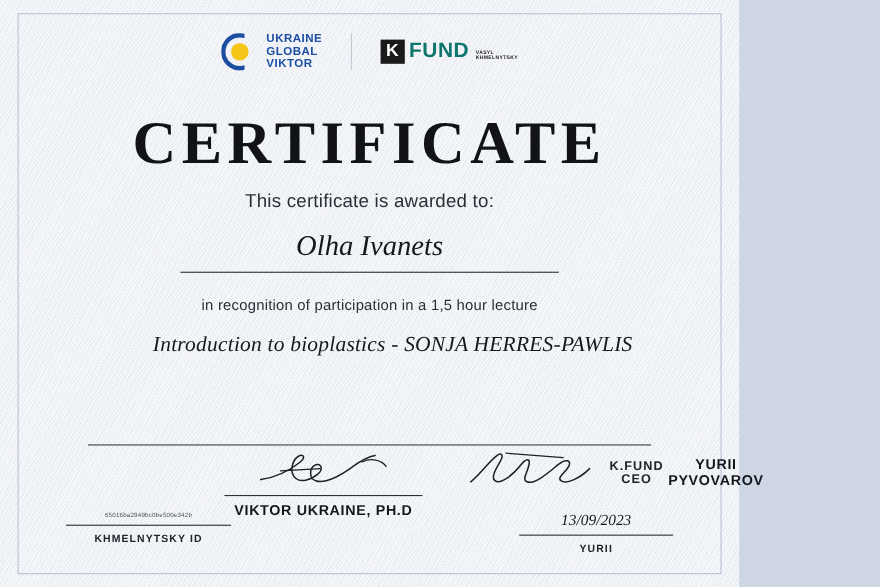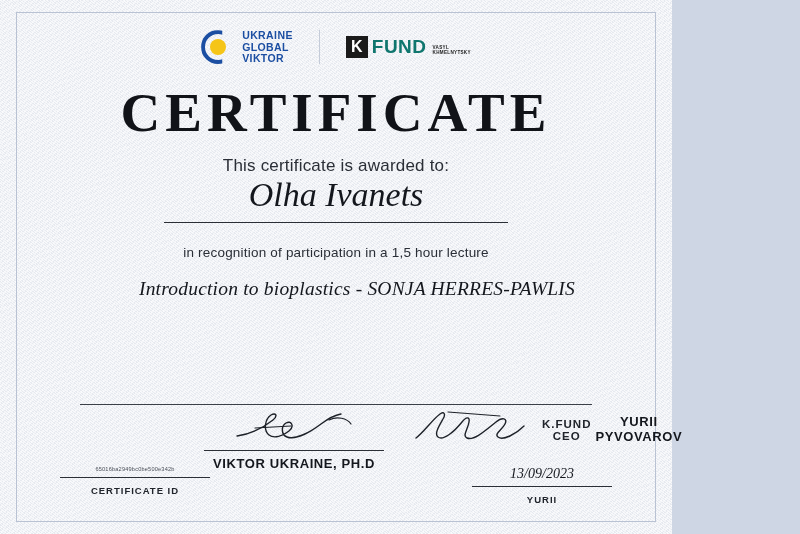--- a/index.html
+++ b/index.html
@@ -116,21 +116,21 @@
     letter-spacing: 0.3px;
     line-height: 5.6px;
     color: #1a1a1a;
     font-weight: bold;
     margin-left: 2px;
     margin-top: 6px;
   }
 
   
   .cert-title {
-    margin-top: 20px;
+    margin-top: 37px;
     font-family: "Liberation Serif", serif;
     font-size: 55px;
     letter-spacing: 5px;
     color: #111318;
     font-weight: bold;
     line-height: 1;
   }
   .cert-sub {
     margin-top: 9px;
     font-size: 13.5px;
@@ -138,23 +138,24 @@
     letter-spacing: 1.6px;
     color: #1a1d24;
   }
   .awarded-to {
     margin-top: 16px;
     font-size: 17px;
     color: #2a2e36;
     letter-spacing: 0.2px;
   }
   .recipient {
+    margin-top: 16px;
     font-family: "Liberation Serif", serif;
     font-style: italic;
-    font-size: 34px;
+    font-size: 26px;
     color: #14171d;
   }
   .name-rule {
     margin-top: 8px;
     width: 344px;
     height: 1px;
     background: #2b2f36;
   }
   .recognition {
     margin-top: 22px;
@@ -187,21 +188,21 @@
     right: 0;
     top: 404px;
     height: 130px;
   }
   .sig-block {
     position: absolute;
     text-align: center;
     width: 180px;
   }
   .sig-block.ugf { left: 204px; }
-  .sig-block.kfund { left: 404px; }
+  .sig-block.kfund { left: 416px; }
   .sig-img {
     height: 44px;
     display: flex;
     align-items: flex-end;
     justify-content: center;
   }
   .sig-rule {
     width: 180px;
     height: 1px;
     background: #2b2f36;
@@ -317,21 +318,21 @@
     <div class="lecture">Introduction to bioplastics - SONJA HERRES-PAWLIS</div>
   </div>
 
   <div class="hr-wide"></div>
 
   <div class="sig-area">
 
     <div class="cert-id-block">
       <div class="cert-id-value">65016ba2949bc0be500e342b</div>
       <div class="cert-id-rule"></div>
-      <div class="cert-id-label">CERTIFICATE ID</div>
+      <div class="cert-id-label">KHMELNYTSKY ID</div>
     </div>
 
     <div class="sig-block ugf">
       <div class="sig-img">
         <svg width="130" height="42" viewBox="0 0 130 42" aria-hidden="true">
           <path d="M8 30 C22 28, 34 22, 44 14 C49 10, 47 6, 42 9 C36 13, 34 24, 40 29 C45 33, 54 30, 60 25 C66 20, 62 14, 57 17 C52 20, 52 29, 58 31 C66 34, 80 27, 92 18 C100 12, 106 9, 112 8" fill="none" stroke="#1d2128" stroke-width="1.4" stroke-linecap="round"></path>
           <path d="M26 22 L62 20" fill="none" stroke="#1d2128" stroke-width="1.2" stroke-linecap="round"></path>
           <path d="M100 14 C108 10, 118 12, 122 18" fill="none" stroke="#1d2128" stroke-width="1.2" stroke-linecap="round"></path>
         </svg>
       </div>

